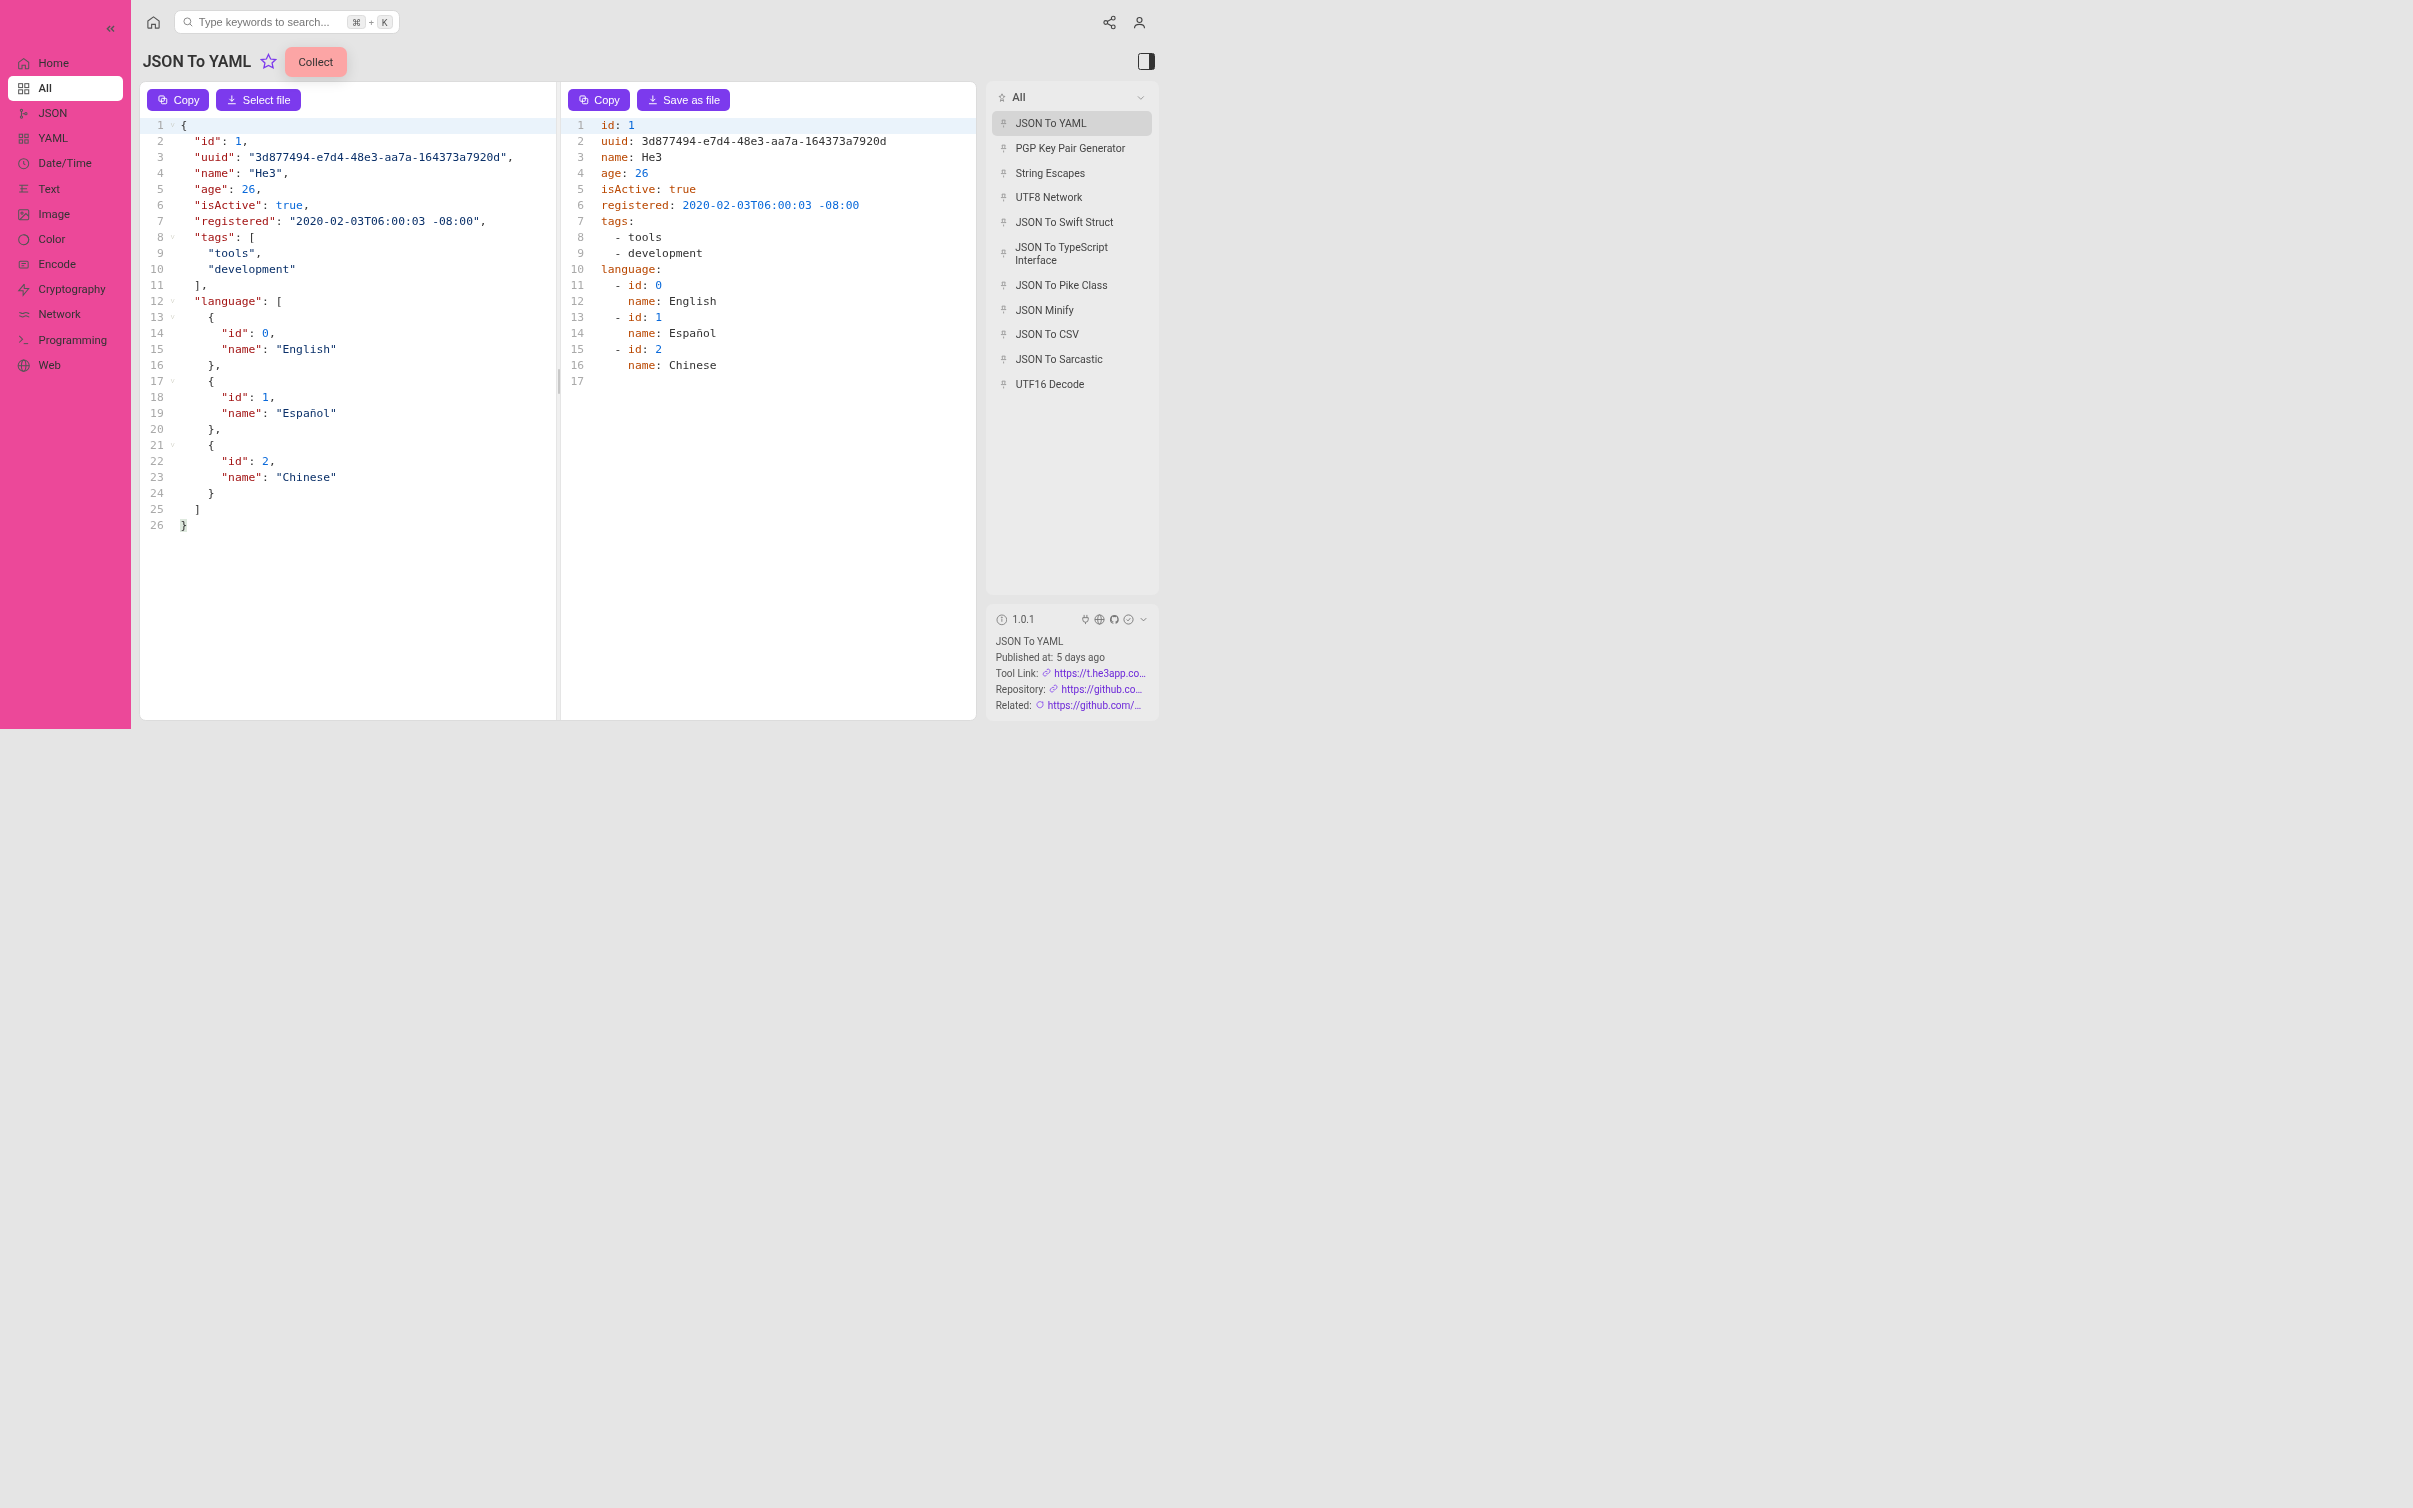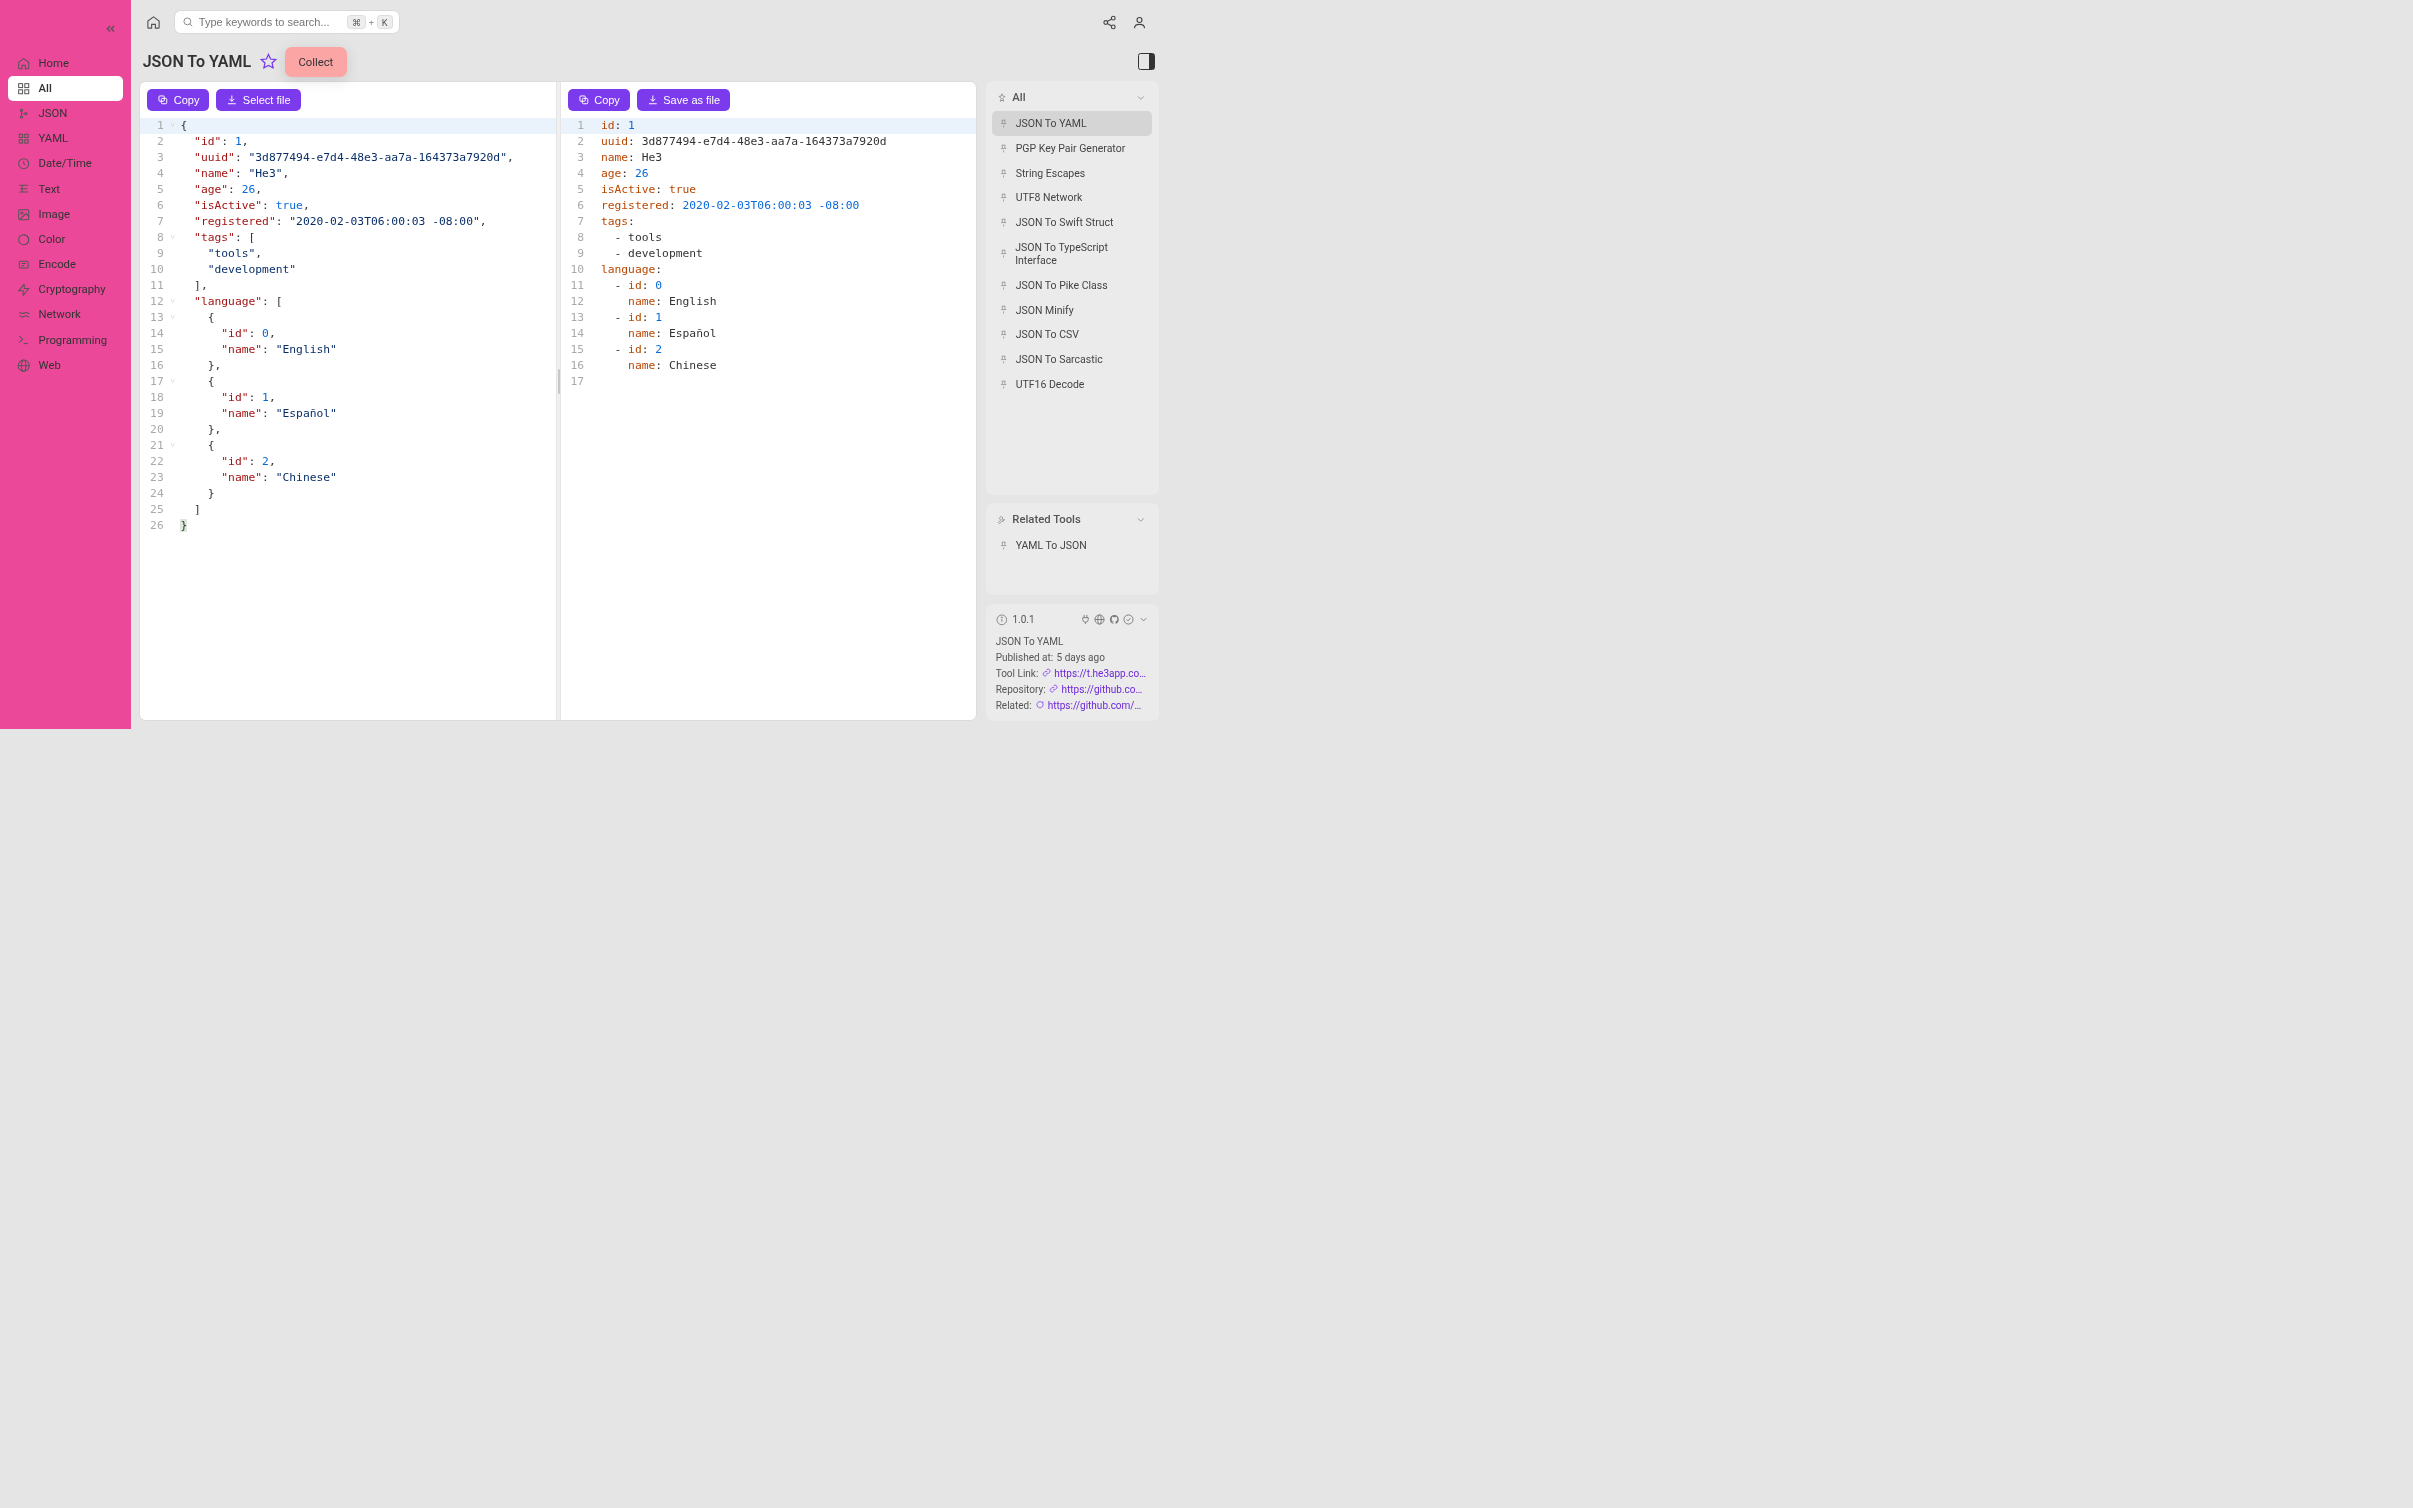--- a/index.html
+++ b/index.html
@@ -883,45 +883,20 @@
                 </span>
                 <span>JSON To Sarcastic</span>
               </div>
               <div class="rail-item">
                 <span class="pin-icon">
                   <svg width="9.2" height="9.2" viewBox="0 0 24 24" fill="none" stroke="currentColor" stroke-width="2">
                     <path d="M12 17v5M8 3h8l-1 6 3 3H6l3-3z"></path>
                   </svg>
                 </span>
                 <span>UTF16 Decode</span>
-              </div>
-            </div>
-        </div>
-        <div class="rail-panel" style="height:92px;">
-          <div class="rail-header">
-            <span style="color:#888;">
-              <svg width="10" height="10" viewBox="0 0 24 24" fill="none" stroke="currentColor" stroke-width="2">
-                  <path d="M14 7a4 4 0 1 0-5 5l-6 6 3 3 6-6a4 4 0 0 0 5-5l-3 3-2-2z"></path>
-                </svg>
-            </span>
-            <span>Related Tools</span>
-            <span class="chev">
-              <svg width="11.7" height="11.7" viewBox="0 0 24 24" fill="none" stroke="currentColor" stroke-width="2">
-                  <polyline points="6 9 12 15 18 9"></polyline>
-                </svg>
-            </span>
-          </div>
-          <div class="rail-list" id="rail-related">
-              <div class="rail-item">
-                <span class="pin-icon">
-                  <svg width="9.2" height="9.2" viewBox="0 0 24 24" fill="none" stroke="currentColor" stroke-width="2">
-                    <path d="M12 17v5M8 3h8l-1 6 3 3H6l3-3z"></path>
-                  </svg>
-                </span>
-                <span>YAML To JSON</span>
               </div>
             </div>
         </div>
         <div class="rail-panel info-panel">
           <div class="info-top">
             <span style="color:#888;">
               <svg width="11.7" height="11.7" viewBox="0 0 24 24" fill="none" stroke="currentColor" stroke-width="2">
                   <circle cx="12" cy="12" r="10"></circle>
                   <line x1="12" y1="10" x2="12" y2="16"></line>
                   <circle cx="12" cy="7" r="1" fill="currentColor"></circle>

